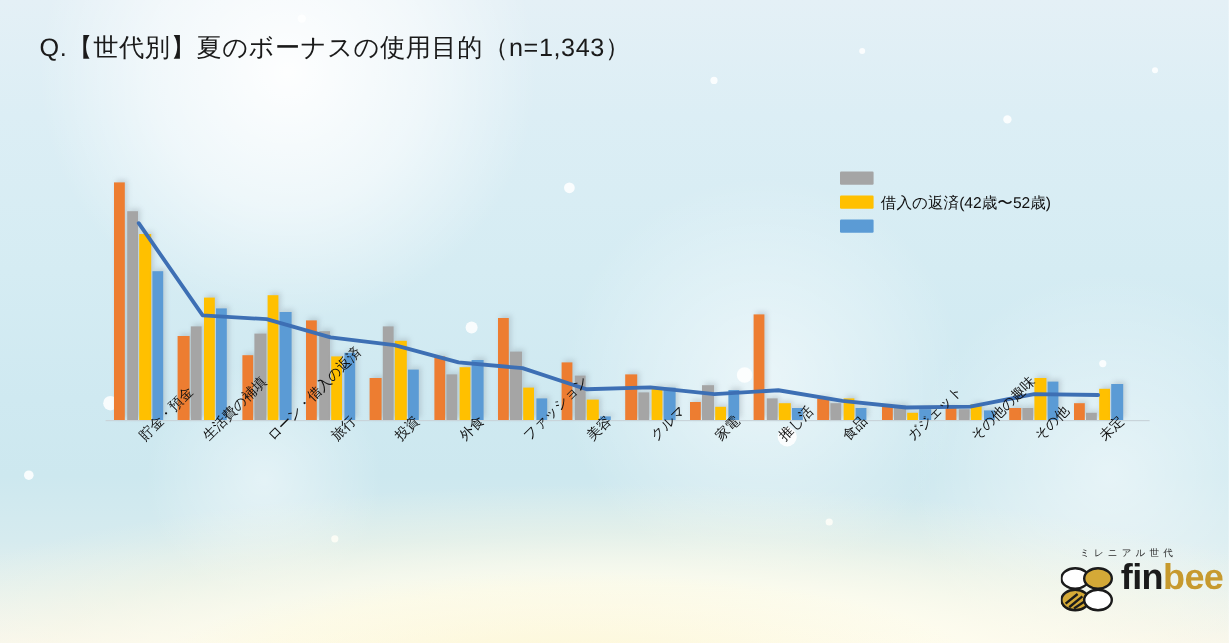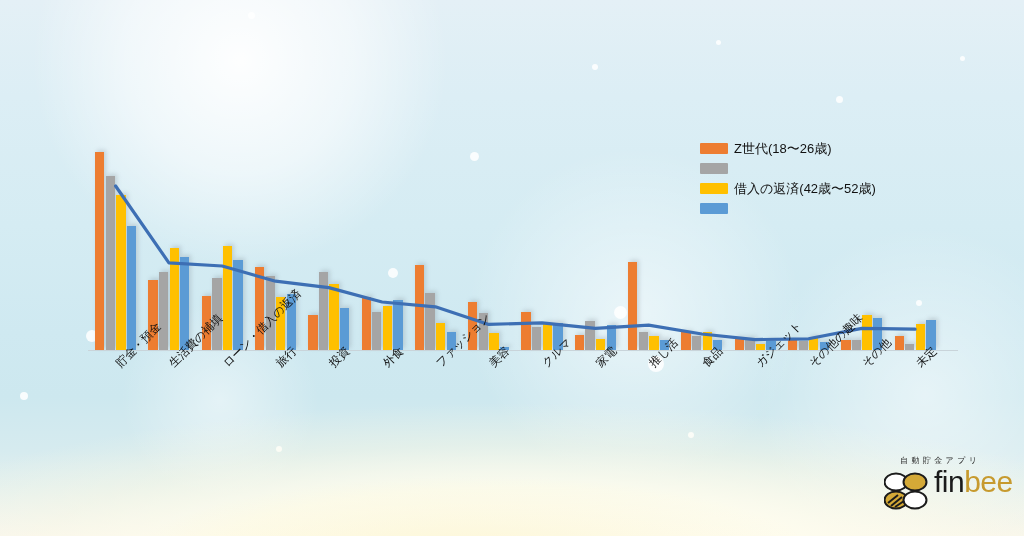--- a/index.html
+++ b/index.html
@@ -35,21 +35,21 @@
   #legend{position:absolute;left:700px;top:139px;}
   .lgrow{display:flex;align-items:center;height:19px;margin-bottom:1px;}
   .lgsw{width:28px;height:11px;margin-right:6px;border-radius:1px;}
   .lgline{width:28px;height:3px;margin-right:6px;border-radius:2px;}
   .lgtx{font-size:13px;color:#111;white-space:nowrap;}
 
   
   #logo{position:absolute;left:884px;top:455px;width:130px;height:62px;}
   #logo .tagline{position:absolute;left:16px;top:0;font-size:8px;letter-spacing:3.4px;color:#2b2b2b;white-space:nowrap;}
   #logo .mark{position:absolute;left:0;top:14px;width:46px;height:44px;}
-  #logo .wordwrap{position:absolute;left:50px;top:12px;font-size:30px;font-weight:normal;letter-spacing:-.5px;line-height:1;}
+  #logo .wordwrap{position:absolute;left:50px;top:12px;font-size:30px;font-weight:bold;letter-spacing:-.5px;line-height:1;}
   #logo .fin{color:#1b1b1b;}
   #logo .bee{color:#c79a2e;}
 </style>
 </head>
 <body>
 
 <div id="stage">
 
   <div class="bloom b1"></div>
   <div class="bloom b2"></div>
@@ -64,20 +64,21 @@
   <div class="dot" style="left:470px;top:152px;width:9px;height:9px;"></div>
   <div class="dot" style="left:388px;top:268px;width:10px;height:10px;"></div>
   <div class="dot" style="left:614px;top:306px;width:13px;height:13px;"></div>
   <div class="dot" style="left:648px;top:356px;width:16px;height:16px;"></div>
   <div class="dot" style="left:86px;top:330px;width:12px;height:12px;"></div>
   <div class="dot" style="left:20px;top:392px;width:8px;height:8px;"></div>
   <div class="dot" style="left:688px;top:432px;width:6px;height:6px;"></div>
   <div class="dot" style="left:276px;top:446px;width:6px;height:6px;"></div>
   <div class="dot" style="left:916px;top:300px;width:6px;height:6px;"></div>
 
+  <div id="title">Q.【世代別】夏のボーナスの使用目的（n=1,343）</div>
 
   <div id="plot">
     <div class="barwrap" id="barwrap">
         <div class="bar" style="left: 95px; width: 9.4px; height: 198px; top: 152px; bottom: auto; background: rgb(237, 125, 49); box-shadow: rgba(120, 130, 140, 0.28) 2px -2px 4px;"></div>
         <div class="bar" style="left: 105.6px; width: 9.4px; height: 173.6px; top: 176.4px; bottom: auto; background: rgb(165, 165, 165); box-shadow: rgba(120, 130, 140, 0.28) 2px -2px 4px;"></div>
         <div class="bar" style="left: 116.2px; width: 9.4px; height: 155.2px; top: 194.8px; bottom: auto; background: rgb(255, 192, 0); box-shadow: rgba(120, 130, 140, 0.28) 2px -2px 4px;"></div>
         <div class="bar" style="left: 126.8px; width: 9.4px; height: 124px; top: 226px; bottom: auto; background: rgb(91, 155, 213); box-shadow: rgba(120, 130, 140, 0.28) 2px -2px 4px;"></div>
         <div class="bar" style="left: 148.3px; width: 9.4px; height: 70.4px; top: 279.6px; bottom: auto; background: rgb(237, 125, 49); box-shadow: rgba(120, 130, 140, 0.28) 2px -2px 4px;"></div>
         <div class="bar" style="left: 158.9px; width: 9.4px; height: 78.4px; top: 271.6px; bottom: auto; background: rgb(165, 165, 165); box-shadow: rgba(120, 130, 140, 0.28) 2px -2px 4px;"></div>
         <div class="bar" style="left: 169.5px; width: 9.4px; height: 102.4px; top: 247.6px; bottom: auto; background: rgb(255, 192, 0); box-shadow: rgba(120, 130, 140, 0.28) 2px -2px 4px;"></div>
@@ -158,40 +159,36 @@
         <div class="xlab" style="left: 699.3px; top: 360px;">食品</div>
         <div class="xlab" style="left: 752.6px; top: 360px;">ガジェット</div>
         <div class="xlab" style="left: 805.9px; top: 360px;">その他の趣味</div>
         <div class="xlab" style="left: 859.2px; top: 360px;">その他</div>
         <div class="xlab" style="left: 912.5px; top: 360px;">未定</div>
       </div>
   </div>
 
   <div id="legend">
       <div class="lgrow">
-        <div class="lgsw" style="background: rgb(237, 125, 49);"></div>
-        <div class="lgtx">Z世代(18〜26歳)</div>
-      </div>
-      <div class="lgrow">
         <div class="lgsw" style="background: rgb(165, 165, 165);"></div>
       </div>
       <div class="lgrow">
         <div class="lgsw" style="background: rgb(255, 192, 0);"></div>
         <div class="lgtx">借入の返済(42歳〜52歳)</div>
       </div>
       <div class="lgrow">
         <div class="lgsw" style="background: rgb(91, 155, 213);"></div>
       </div>
     </div>
 
   <div class="hazeBottom"></div>
   <div class="hazeYellow"></div>
 
   <div id="logo">
-    <div class="tagline">自動貯金アプリ</div>
+    <div class="tagline">ミレニアル世代</div>
     <svg class="mark" viewBox="0 0 46 44">
       <ellipse cx="12" cy="13" rx="11.5" ry="8.5" fill="#ffffff" stroke="#1b1b1b" stroke-width="2"></ellipse>
       <ellipse cx="31" cy="13" rx="11.5" ry="8.5" fill="#d4a937" stroke="#1b1b1b" stroke-width="2"></ellipse>
       <ellipse cx="12" cy="31" rx="11.5" ry="8.5" fill="#d4a937" stroke="#1b1b1b" stroke-width="2"></ellipse>
       <ellipse cx="31" cy="31" rx="11.5" ry="8.5" fill="#ffffff" stroke="#1b1b1b" stroke-width="2"></ellipse>
       <path d="M4 34 L14 26 M7 37 L18 28 M11 38 L20 32" stroke="#1b1b1b" stroke-width="2" fill="none"></path>
     </svg>
     <div class="wordwrap"><span class="fin">fin</span><span class="bee">bee</span></div>
   </div>
 

